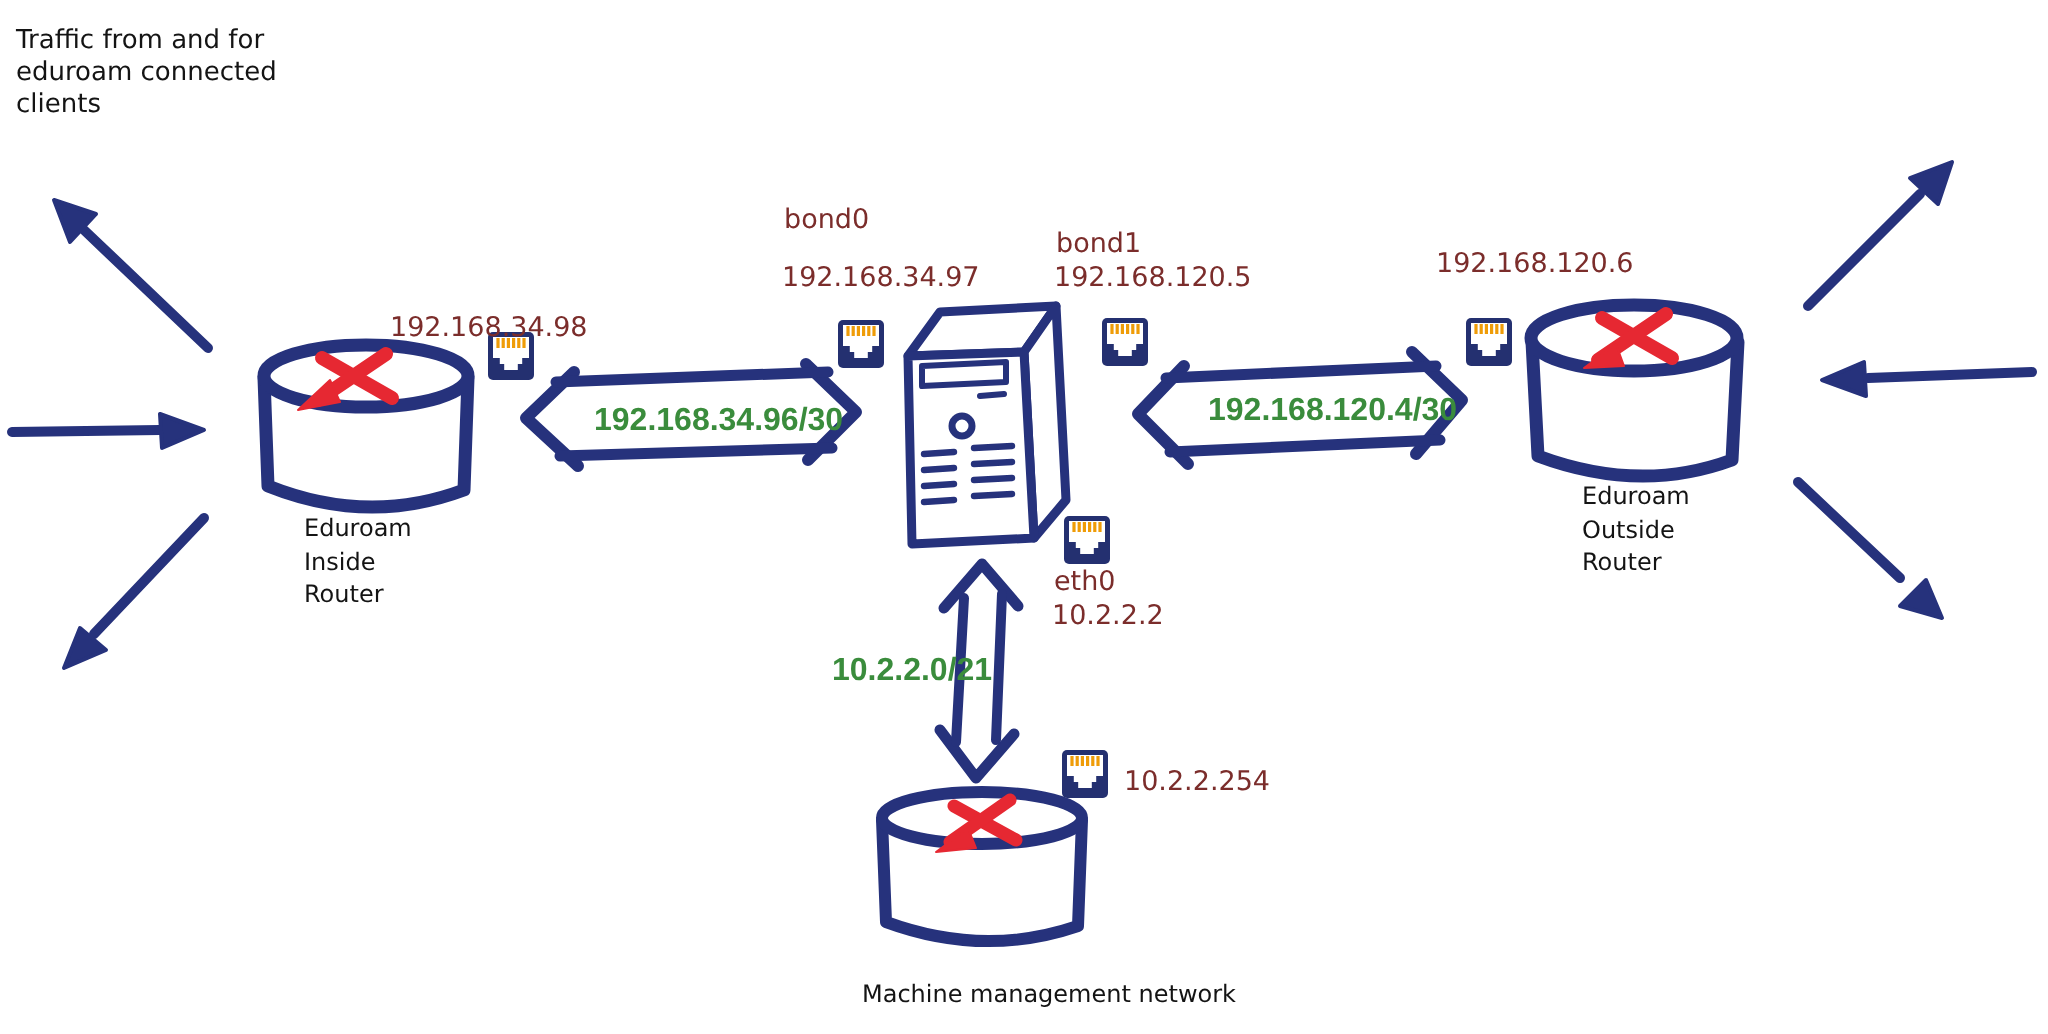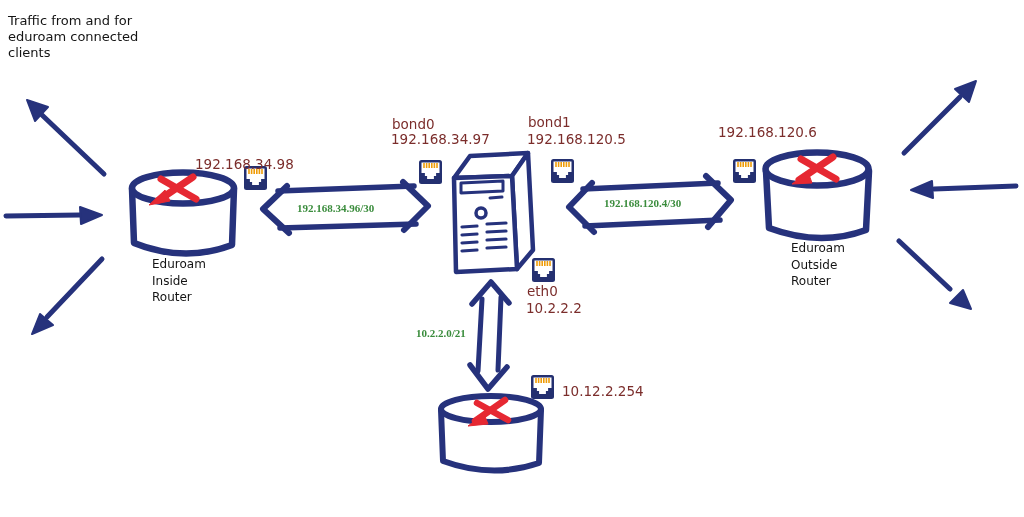--- a/index.html
+++ b/index.html
@@ -4,21 +4,21 @@
 <style>
   html,body{margin:0;padding:0;background:#ffffff;}
   .canvas{
     position:relative;width:1024px;height:517px;background:#ffffff;
     font-family:"DejaVu Sans",sans-serif;overflow:hidden;
   }
   .layer{position:absolute;left:0;top:0;}
   .t{position:absolute;white-space:pre-line;}
   .note{font-size:13px;line-height:16px;color:#141414;}
   .ip{font-size:13.5px;color:#7b2d2b;}
-  .subnet{font-family:Liberation Serif, serif;font-weight:bold;font-size:11px;color:#3a8c3c;}
+  .subnet{font-family:Liberation Sans, sans-serif;font-weight:bold;font-size:16px;color:#3a8c3c;}
   .nodelabel{font-size:12px;line-height:16.5px;color:#141414;}
   .port{position:absolute;width:25px;height:26px;display:block;}
   svg .ink{stroke:#26327c;fill:none;stroke-linecap:round;stroke-linejoin:round;}
   svg .inkfill{fill:#26327c;stroke:#26327c;stroke-linejoin:round;}
   svg .whitefill{fill:#ffffff;stroke:#26327c;stroke-linecap:round;stroke-linejoin:round;}
   svg .redx{stroke:#e62832;fill:none;stroke-linecap:round;}
   svg .redhead{fill:#e62832;stroke:#e62832;stroke-linejoin:round;}
 </style>
 </head>
 <body>
@@ -209,32 +209,33 @@
       </svg>
   </span>
 
   <div class="t note" style="left:8px;top:13px">Traffic from and for
 eduroam connected
 clients</div>
 
   <div class="t ip" style="left:195px;top:156px">192.168.34.98</div>
   <div class="t ip" style="left:718px;top:124px">192.168.120.6</div>
 
-  <div class="t ip" style="left:392px;top:116px">bond0</div>
+  <div class="t ip" style="left:392px;top:102px">bond0</div>
   <div class="t ip" style="left:391px;top:131px">192.168.34.97</div>
   <div class="t ip" style="left:528px;top:114px">bond1</div>
   <div class="t ip" style="left:527px;top:131px">192.168.120.5</div>
   <div class="t ip" style="left:527px;top:283px">eth0</div>
   <div class="t ip" style="left:526px;top:300px">10.2.2.2</div>
-  <div class="t ip" style="left:562px;top:383px">10.12.2.254</div>
+  <div class="t ip" style="left:562px;top:383px">10.2.2.254</div>
 
   <div class="t subnet" style="left:297px;top:202px">192.168.34.96/30</div>
   <div class="t subnet" style="left:604px;top:197px">192.168.120.4/30</div>
   <div class="t subnet" style="left:416px;top:327px">10.2.2.0/21</div>
 
   <div class="t nodelabel" style="left:152px;top:256px">Eduroam
 Inside
 Router</div>
   <div class="t nodelabel" style="left:791px;top:240px">Eduroam
 Outside
 Router</div>
+  <div class="t nodelabel" style="left:431px;top:489px">Machine management network</div>
 
 </div>
 
 </body></html>

